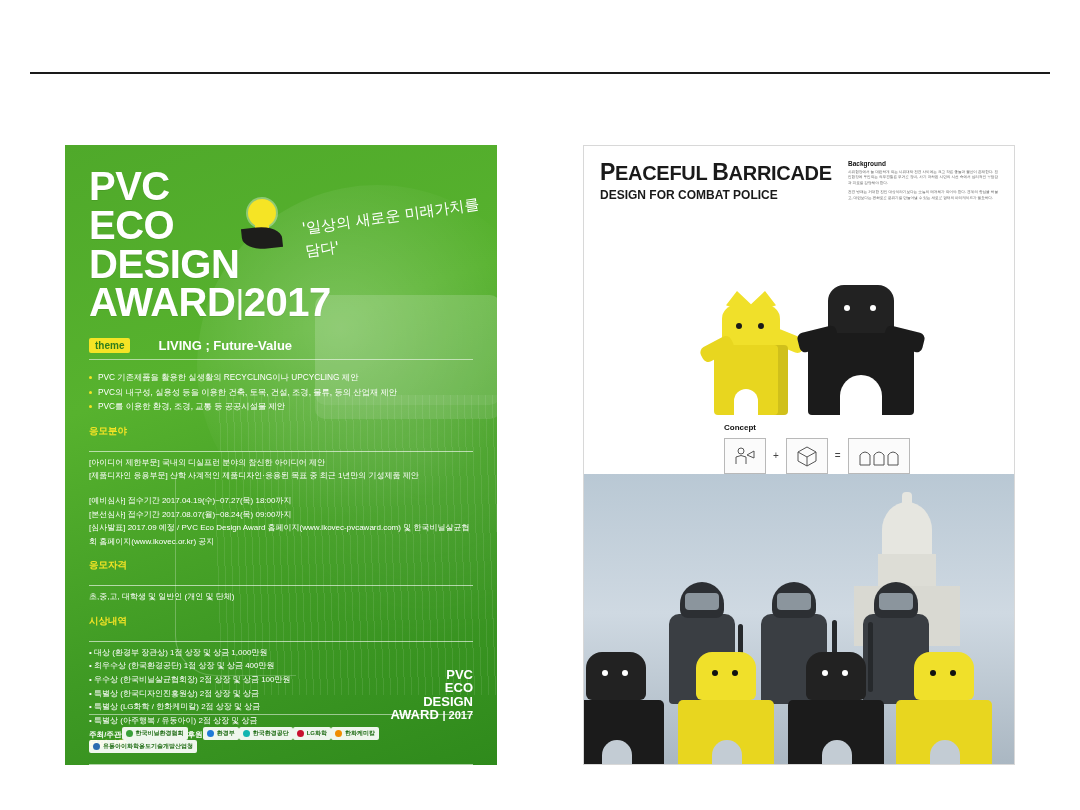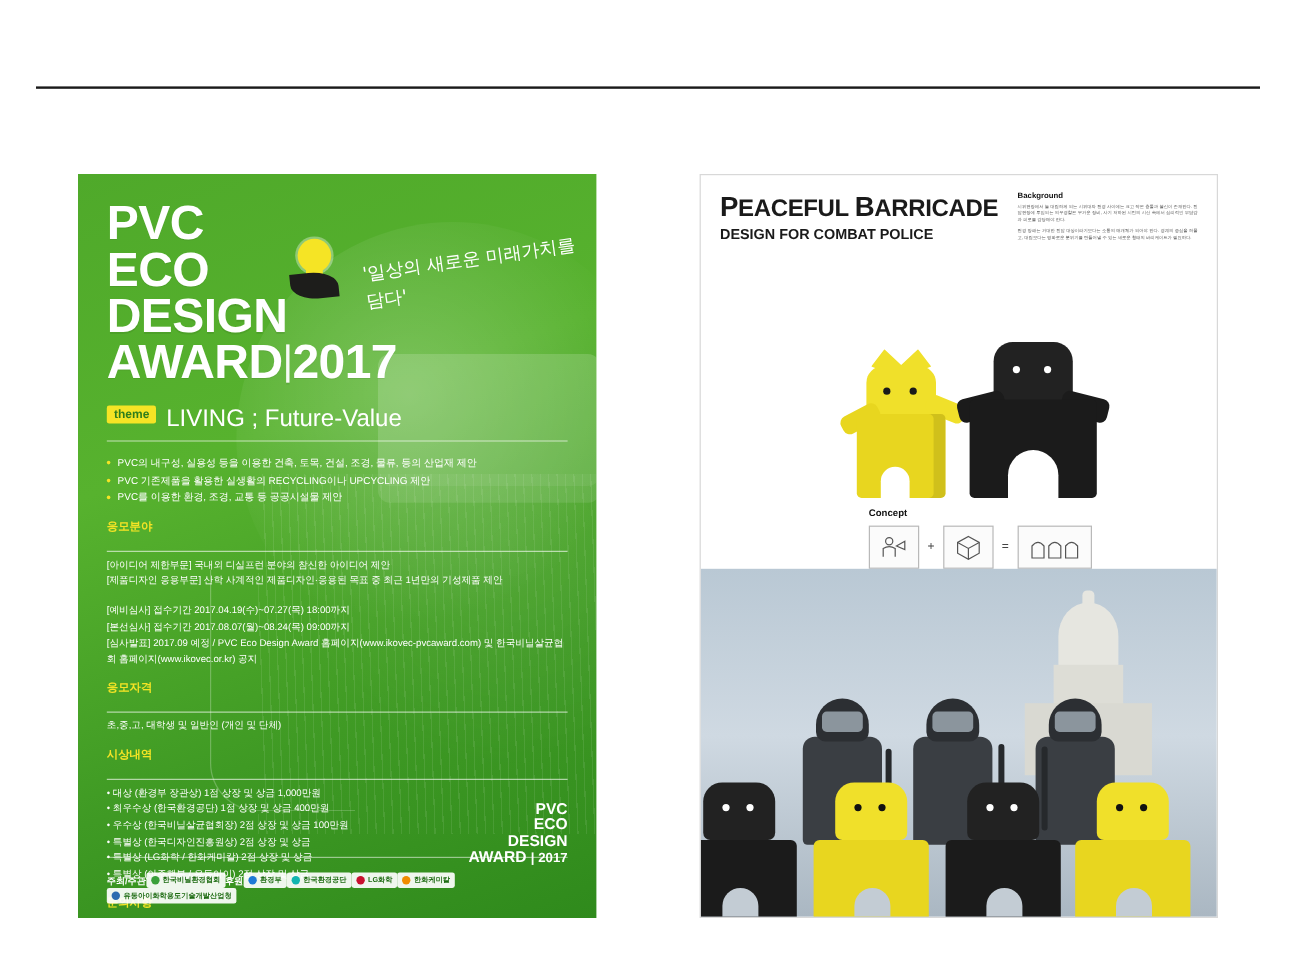--- a/index.html
+++ b/index.html
@@ -164,22 +164,23 @@
   .pl-theme .tag {
     background: #f5e425;
     color: #2f7d1c;
     font-size: 10px;
     font-weight: bold;
     padding: 2px 6px;
     border-radius: 2px;
   }
   .pl-theme .txt {
     color: #ffffff;
-    font-weight: normal;
-    font-size: 20px;
+    font-weight: bold;
+    font-size: 13px;
+    margin-left: 20px;
   }
   .pl-rule {
     height: 1px;
     background: rgba(255,255,255,0.55);
     margin: 6px 0 10px 0;
   }
   .pl-bullets li {
     color: #ffffff;
     font-size: 8.3px;
     line-height: 1.75;
@@ -550,22 +551,22 @@
 
       <div class="pl-handwrite">'일상의 새로운 미래가치를 담다'</div>
 
       <div class="pl-theme">
         <span class="tag">theme</span>
         <span class="txt">LIVING ; Future-Value</span>
       </div>
       <div class="pl-rule"></div>
 
       <ul class="pl-bullets">
+        <li>PVC 기존제품을 활용한 실생활의 RECYCLING이나 UPCYCLING 제안</li>
         <li>PVC의 내구성, 실용성 등을 이용한 건축, 토목, 건설, 조경, 물류, 등의 산업재 제안</li>
-        <li>PVC 기존제품을 활용한 실생활의 RECYCLING이나 UPCYCLING 제안</li>
         <li>PVC를 이용한 환경, 조경, 교통 등 공공시설물 제안</li>
       </ul>
 
       <div class="sec">
         <div class="sec-h">응모분야</div>
         <div class="sec-row">[아이디어 제한부문] 국내외 디실프런 분야의 참신한 아이디어 제안</div>
         <div class="sec-row">[제품디자인 응용부문] 산학 사계적인 제품디자인·응용된 목표 중 최근 1년만의 기성제품 제안</div>
       </div>
 
       <div class="sec">

